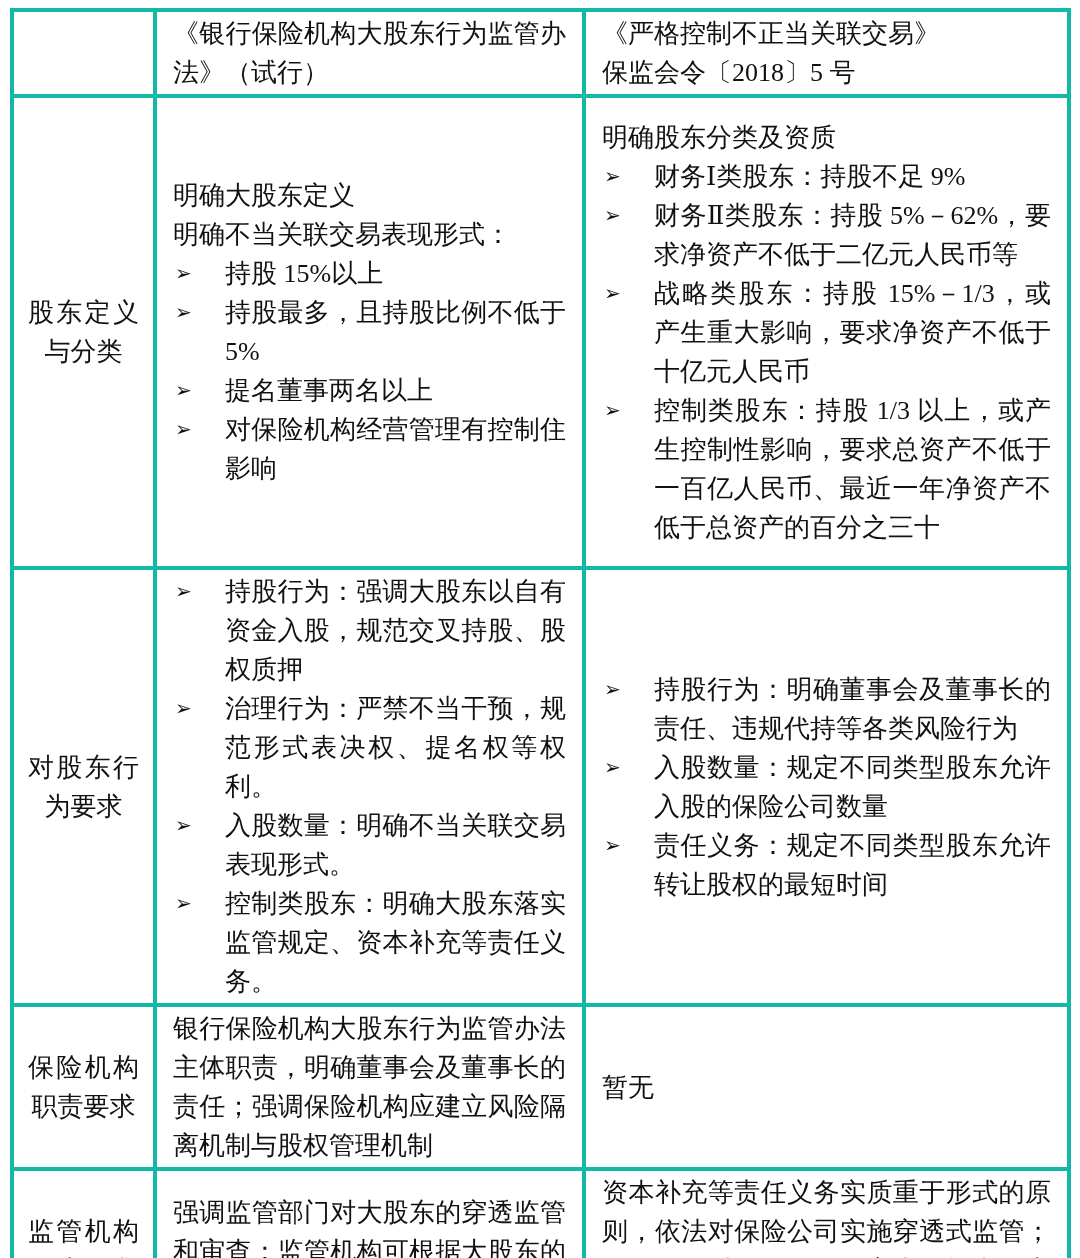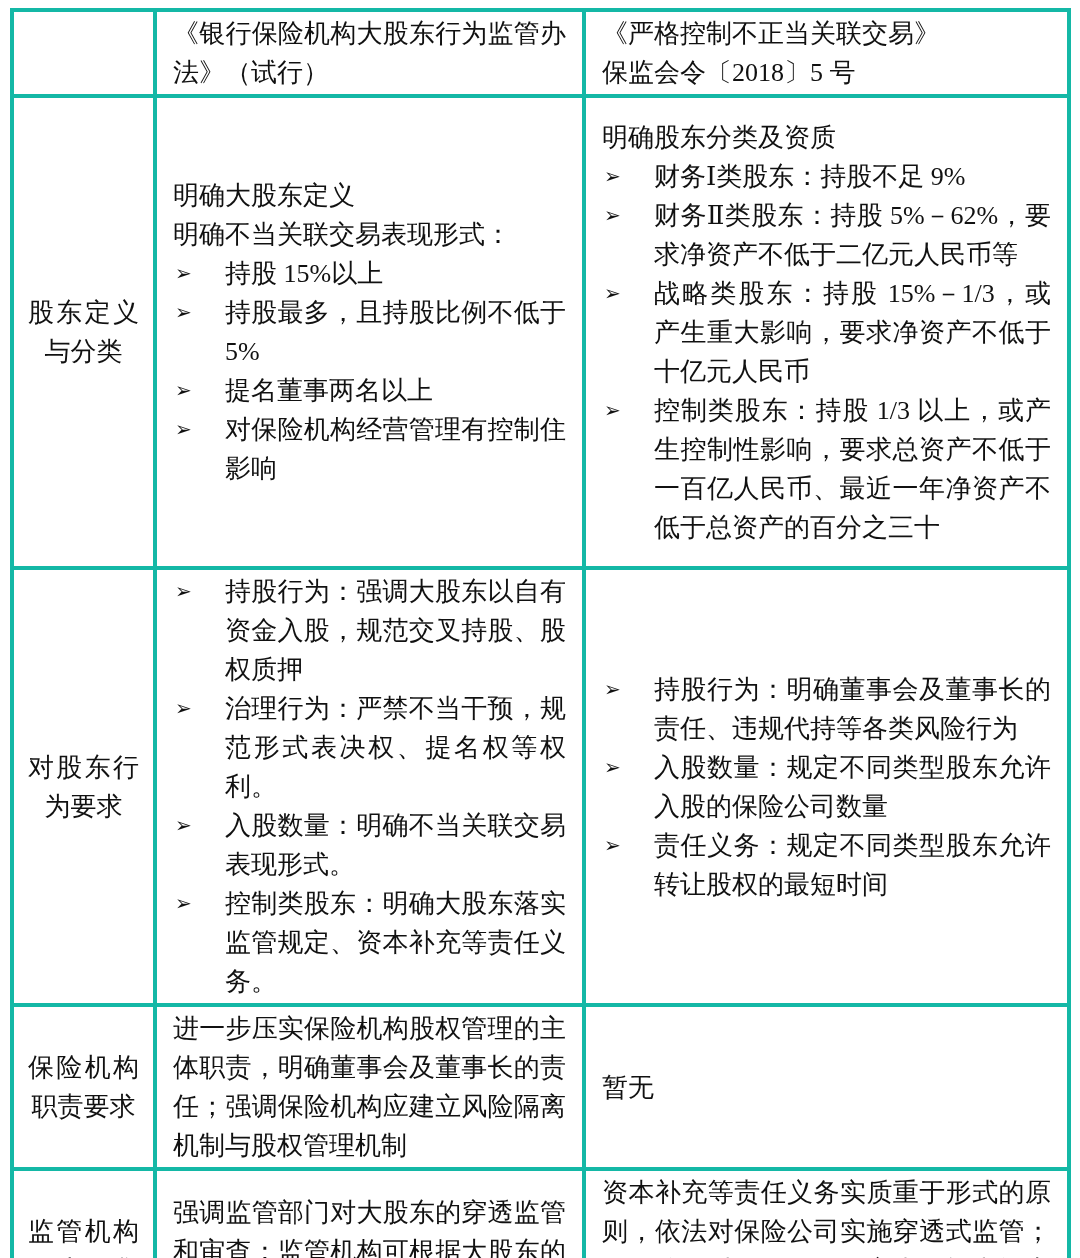--- a/index.html
+++ b/index.html
@@ -115,21 +115,21 @@
           </td>
         <td class="body-cell">
             <div class="li"><span class="arrow">➢</span><span class="b">持股行为：</span><span class="n">明确董事会及董事长的责任、违规代持等各类风险行为</span></div>
             <div class="li"><span class="arrow">➢</span><span class="b">入股数量：</span><span class="n">规定不同类型股东允许入股的保险公司数量</span></div>
             <div class="li"><span class="arrow">➢</span><span class="b">责任义务：</span><span class="n">规定不同类型股东允许转让股权的最短时间</span></div>
           </td>
       </tr>
       <tr class="tr-row3">
         <td class="label-cell">保险机构职责要求</td>
         <td class="body-cell">
-            <div class="p"><span class="n">进一步压实保险机构股权管理的</span><span class="b">主体职责</span><span class="n">，明确董事会及董事长的责任；强调保险机构应建</span><span class="b">立风险隔离机制与股权管理机制</span></div>
+            <div class="p"><span class="n">银行保险机构大股东行为监管办法</span><span class="b">主体职责</span><span class="n">，明确董事会及董事长的责任；强调保险机构应建</span><span class="b">立风险隔离机制与股权管理机制</span></div>
           </td>
         <td class="body-cell">
             <div class="p"><span class="n">暂无</span></div>
           </td>
       </tr>
       <tr class="tr-row4">
         <td class="label-cell">监管机构职责要求</td>
         <td class="body-cell">
             <div class="p"><span class="n">强调监管部门对</span><span class="b">大股东的穿透监管和审查</span><span class="n">；监管机构可根据大股东的违规行为对其进行相应的整改措施</span></div>
           </td>

